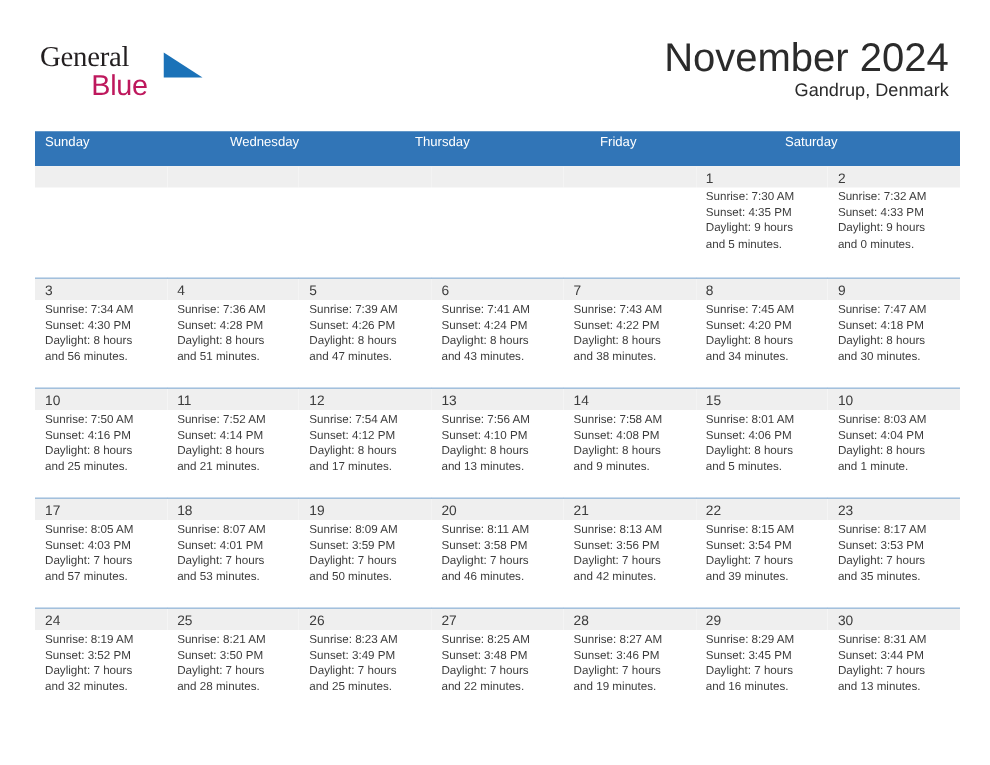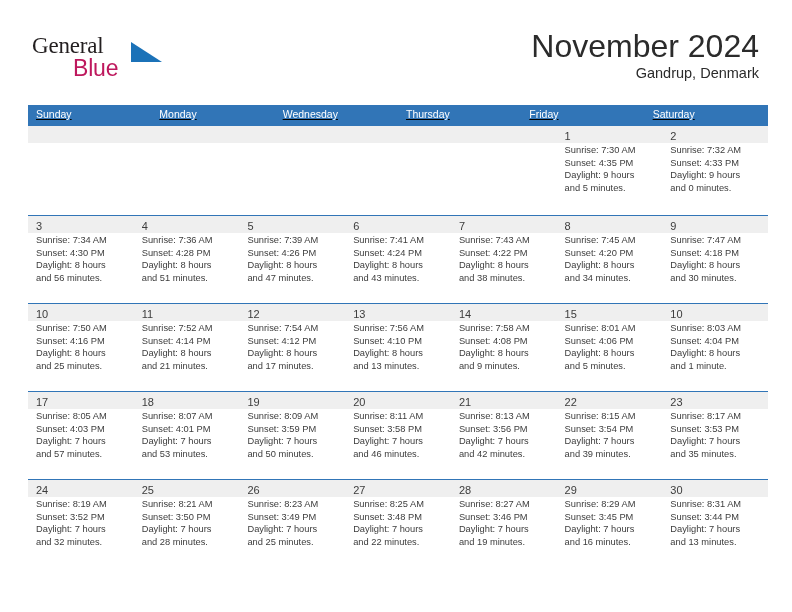--- a/index.html
+++ b/index.html
@@ -86,22 +86,21 @@
   
   .calendar {
     position: absolute;
     left: 28px;
     top: 105px;
     width: 740px;
   }
   .dow-row {
     display: flex;
     background: #3175b7;
-    height: 21px;
-    text-decoration: underline;
+    height: 28px;
   }
   .dow {
     flex: 1 1 0;
     color: #ffffff;
     font-size: 10.5px;
     line-height: 19px;
     padding-left: 8px;
     box-sizing: border-box;
     white-space: nowrap;
   }
@@ -162,21 +161,20 @@
     <div class="title-block">
       <div class="cal-title">November 2024</div>
       <div class="cal-sub">Gandrup, Denmark</div>
     </div>
 
   </div>
 
   <div class="calendar">
     <div class="dow-row" id="dow-row">
         <div class="dow">Sunday</div>
-        <div class="dow">Monday</div>
         <div class="dow">Wednesday</div>
         <div class="dow">Thursday</div>
         <div class="dow">Friday</div>
         <div class="dow">Saturday</div>
       </div>
     <div id="weeks-container">
         <div class="week first">
           <div class="cell empty">
             <div class="datebar"><span class="daynum"></span></div>
           </div>

